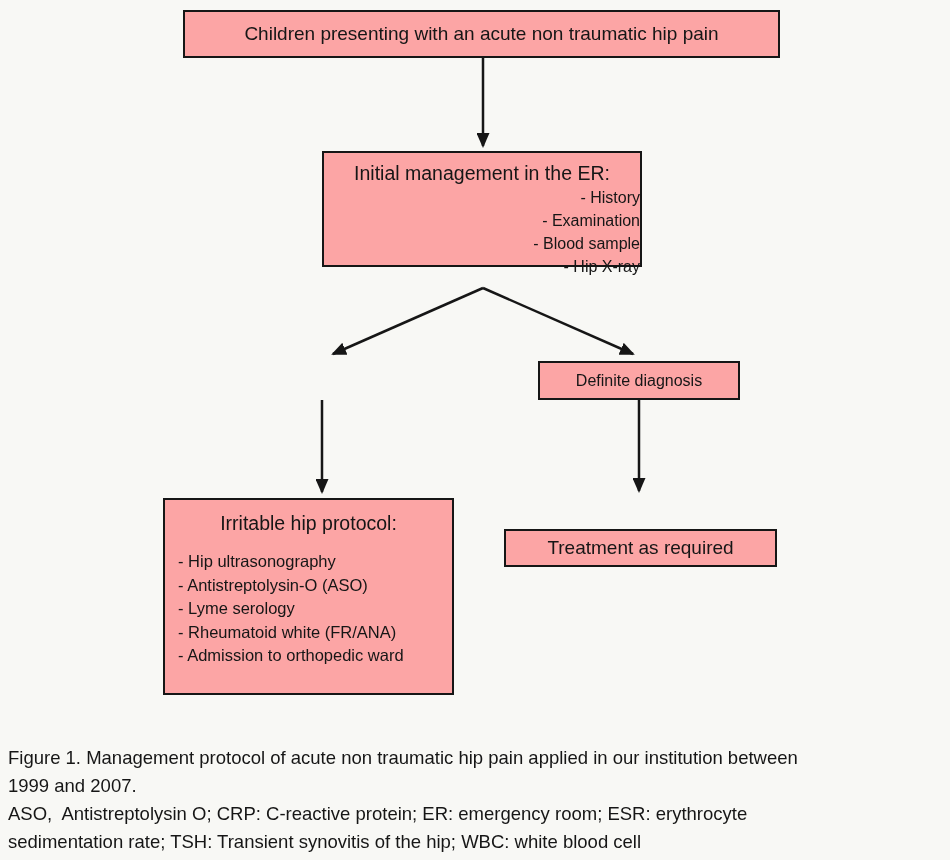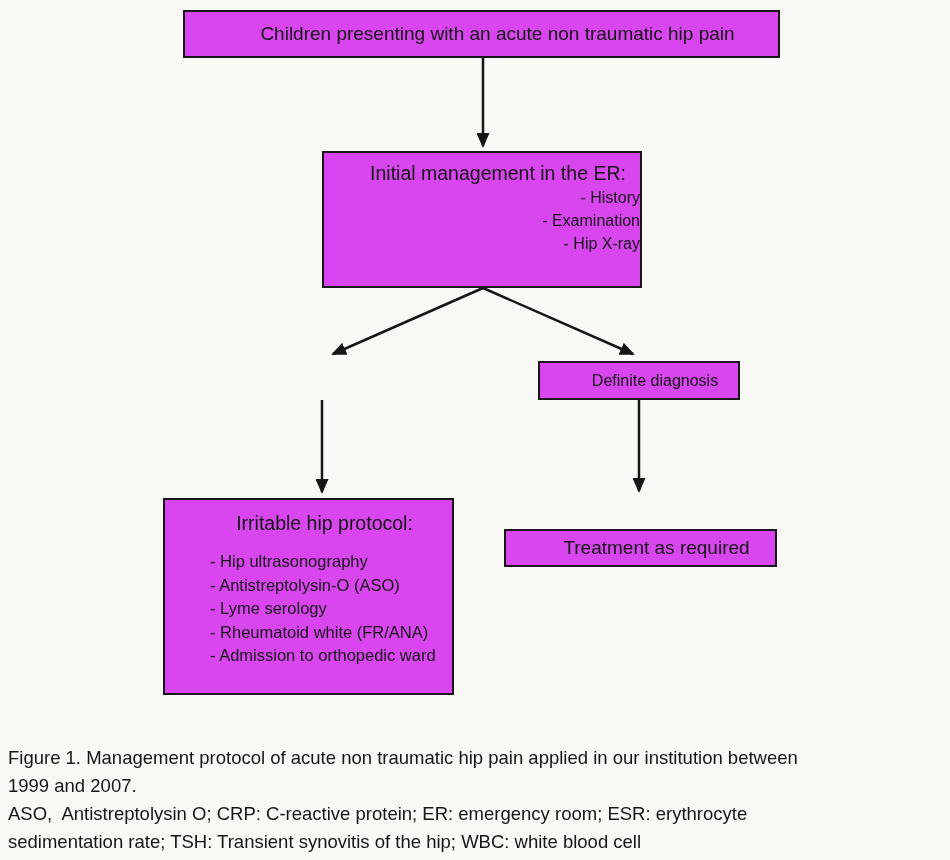--- a/index.html
+++ b/index.html
@@ -15,30 +15,29 @@
   .arrows {
     position: absolute;
     left: 0; top: 0;
     width: 950px; height: 860px;
     pointer-events: none;
   }
   .node {
     position: absolute;
     border: 2px solid #161616;
     box-sizing: border-box;
-    background: #d946ef;
+    background: #fca5a5;
     text-align: center;
-    padding-left: 32px;
   }
   .node-top {
     left: 183px; top: 10px; width: 597px; height: 48px;
     line-height: 44px; font-size: 19px;
   }
   .node-er {
-    left: 322px; top: 151px; width: 320px; height: 137px;
+    left: 322px; top: 151px; width: 320px; height: 116px;
     padding-top: 7px;
   }
   .node-er .title { font-size: 19.5px; line-height: 26px; }
   .node-er .item { font-size: 16px; line-height: 23px; text-align: right; }
   .node-no {
     left: 243px; top: 361px; width: 157px; height: 39px;
     line-height: 35px; font-size: 19px;
   }
   .node-def {
     left: 538px; top: 361px; width: 202px; height: 39px;
@@ -79,20 +78,21 @@
     <line x1="322" y1="400" x2="322" y2="492" stroke="#161616" stroke-width="2.5" marker-end="url(#ah)"></line>
     <line x1="639" y1="400" x2="639" y2="491" stroke="#161616" stroke-width="2.5" marker-end="url(#ah)"></line>
   </svg>
 
   <div class="node node-top">Children presenting with an acute non traumatic hip pain</div>
 
   <div class="node node-er">
     <div class="title">Initial management in the ER:</div>
     <div class="item">- History</div>
     <div class="item">- Examination</div>
+    <div class="item">- Blood sample</div>
     <div class="item">- Hip X-ray</div>
   </div>
 
 
   <div class="node node-def">Definite diagnosis</div>
 
   <div class="node node-irr">
     <div class="title">Irritable hip protocol:</div>
     <div class="list">
       <div class="item">- Hip ultrasonography</div>

